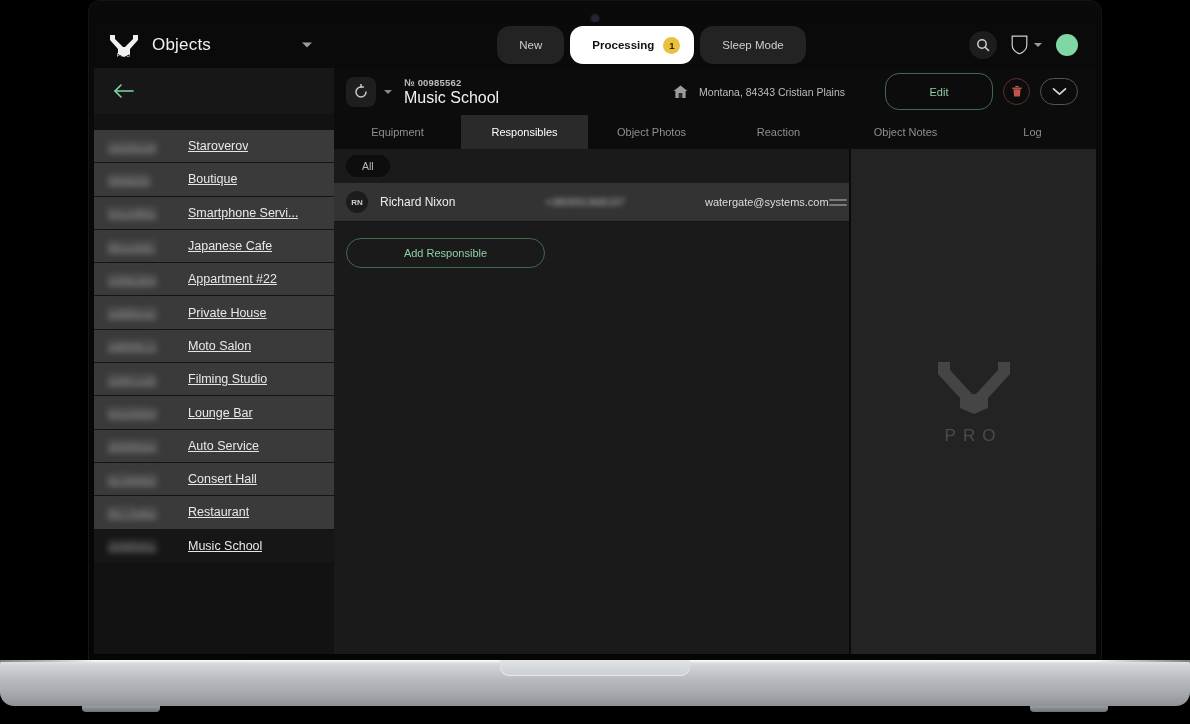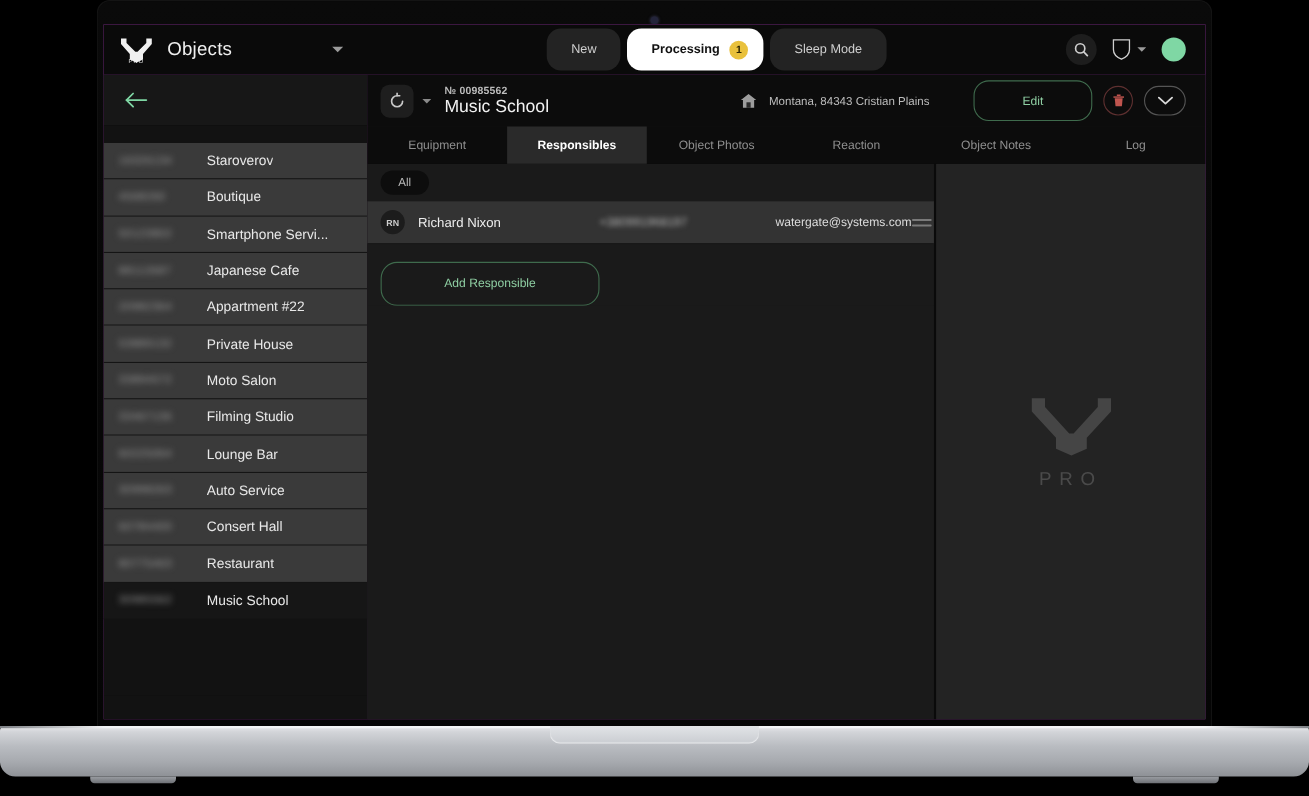--- a/index.html
+++ b/index.html
@@ -103,21 +103,21 @@
 
   
   .body { flex:1; display:flex; min-height:0; }
 
   
   .sidebar { width:240px; flex:0 0 240px; background:#0b0b0b;
              display:flex; flex-direction:column; min-height:0; }
   .sidebar-sub { height:46px; flex:0 0 46px; background:#171717;
                  display:flex; align-items:center; padding-left:18px; }
   .back-arrow { cursor:pointer; display:flex; }
-  .objlist { flex:1; overflow:hidden; background:#121212; padding-top:16px; }
+  .objlist { flex:1; overflow:hidden; background:#121212; padding-top:16px;text-decoration:underline; }
   .obj-row {
     height:33.3px; display:flex; align-items:center; background:#3a3a3a;
     border-bottom:1px solid #141414; cursor:pointer; padding:0 12px 0 14px;
   }
   .obj-row.selected { background:#161616; }
   .obj-id {
     width:80px; flex:0 0 80px; font-size:10px; color:#9a9a9a;
     filter: blur(3px); user-select:none; letter-spacing:.5px;
   }
   .obj-name { font-size:12.5px; color:#e8e8e8; white-space:nowrap;
@@ -157,21 +157,21 @@
     width:38px;height:27px;border-radius:14px;border:1px solid #555;
     display:flex;align-items:center;justify-content:center;cursor:pointer;
   }
 
   
   .tabs { height:34px; flex:0 0 34px; display:flex; background:#0c0c0c; }
   .tab {
     flex:1; display:flex; align-items:center; justify-content:center;
     font-size:11px; color:#8f8f8f; cursor:pointer;
   }
-  .tab.active { background:#2a2a2a; color:#fff; font-weight:700; }
+  .tab.active { background:#2a2a2a; color:#fff; font-weight:400; }
 
   
   .content { flex:1; display:flex; min-height:0; }
   .pane-left { flex:1; display:flex; flex-direction:column;
                background:#1a1a1a; border-right:2px solid #0a0a0a; min-width:0; }
   .filter-bar { height:34px; flex:0 0 34px; display:flex; align-items:center;
                 padding-left:12px; background:#1a1a1a; }
   .chip { height:22px; padding:0 16px; border-radius:11px; background:#0d0d0d;
           color:#b9b9b9; font-size:10.5px; display:flex; align-items:center;
           cursor:pointer; }
@@ -186,21 +186,21 @@
   }
   .resp-name { font-size:12px; color:#ededed; margin-left:12px; width:165px; flex:0 0 165px;}
   .resp-phone { font-size:11px; color:#b0b0b0; filter:blur(2.6px);
                 width:160px; flex:0 0 160px; user-select:none; }
   .resp-email { font-size:11px; color:#dcdcdc; flex:1; }
   .drag-handle { width:18px; flex:0 0 18px; display:flex; flex-direction:column;
                  gap:3px; cursor:grab; }
   .drag-handle i { display:block; height:2px; background:#7a7a7a; border-radius:1px; }
   .add-wrap { padding:16px 0 0 12px; background:#1a1a1a; }
   .btn-add {
-    width:199px;height:40px;border-radius:15px;border:1px solid #3f6b4d;
+    width:199px;height:30px;border-radius:15px;border:1px solid #3f6b4d;
     color:#8fcfa3;font-size:11px;display:flex;align-items:center;
     justify-content:center;cursor:pointer;background:transparent;
   }
   .pane-left-fill { flex:1; background:#1a1a1a; }
 
   .pane-right { width:245px; flex:0 0 245px; background:#232323;
                 display:flex; align-items:center; justify-content:center; }
   .watermark { display:flex; flex-direction:column; align-items:center; gap:10px;
                opacity:.32; }
   .watermark .wm-text { font-size:17px; letter-spacing:7px; color:#9d9d9d; }

